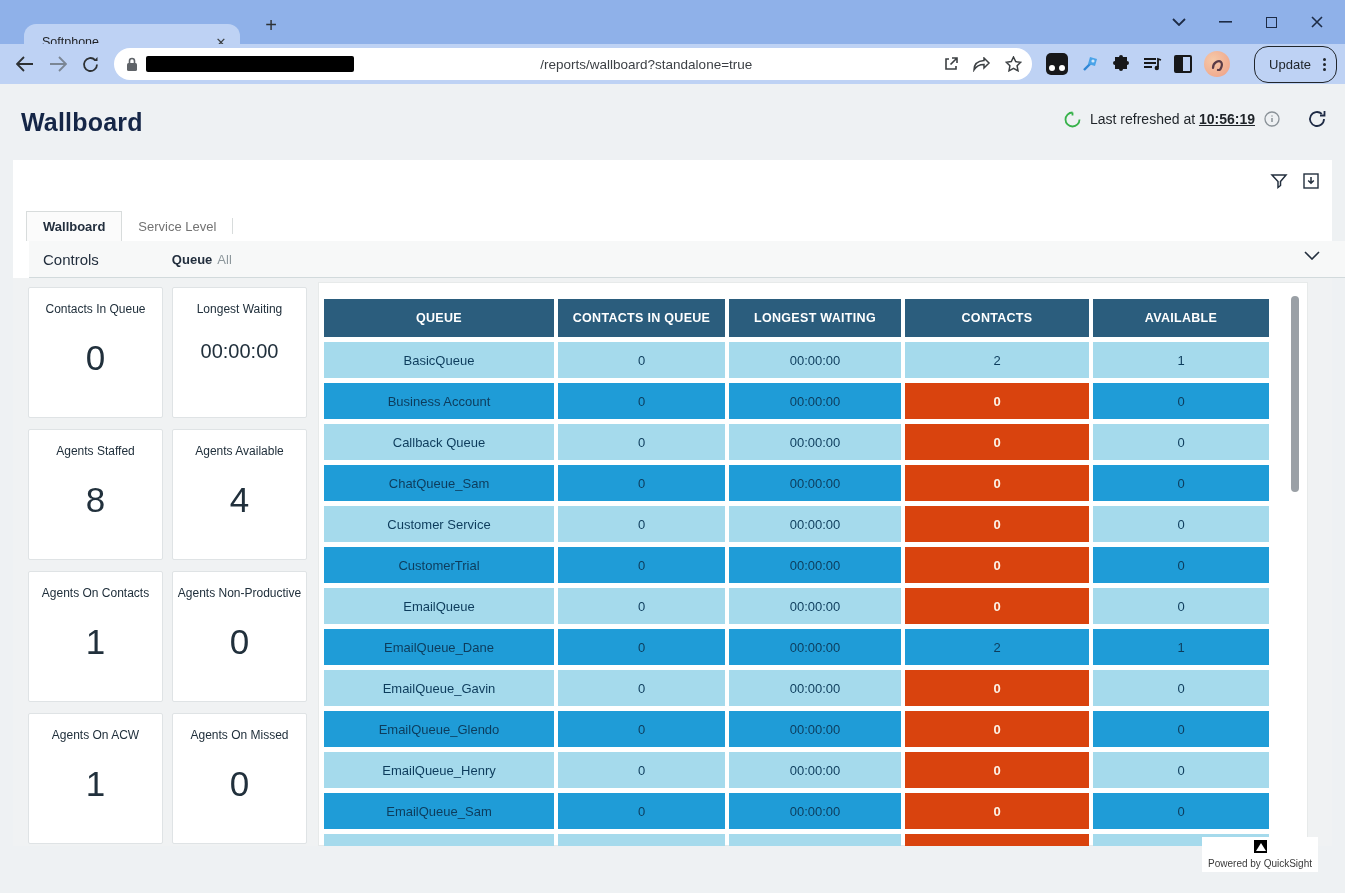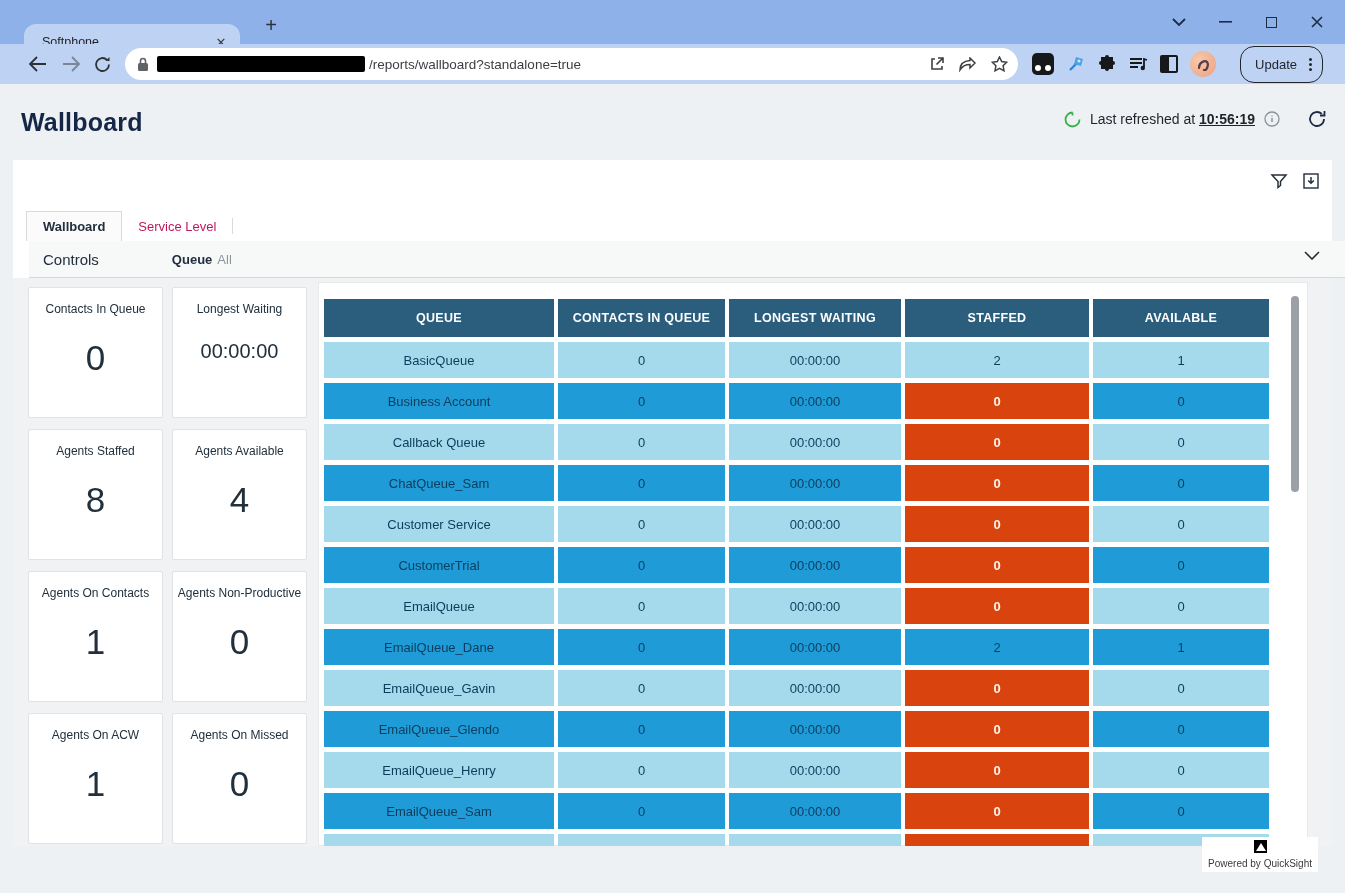--- a/index.html
+++ b/index.html
@@ -11,21 +11,21 @@
   .tab { position:absolute; left:24px; top:8px; width:216px; height:36px; background:#bed2f4;
          border-radius:12px 12px 0 0; display:flex; align-items:center; padding:0 10px 0 18px;margin-top:16px; }
   .tab-title { font-size:12.5px; color:#1f2125; flex:1; white-space:nowrap; overflow:hidden; }
   .tab-close { font-size:13px; color:#3c4043; width:18px; height:18px; display:flex; align-items:center; justify-content:center; border-radius:50%; }
   .newtab { position:absolute; left:258px; top:12px; font-size:20px; color:#2d3134; width:26px; height:26px; display:flex; align-items:center; justify-content:center; }
   .win-controls { position:absolute; right:8px; top:0; height:44px; display:flex; align-items:center; gap:22px; padding-right:8px; color:#1d2b45; }
   .win-btn { width:24px; height:24px; display:flex; align-items:center; justify-content:center; font-size:15px; }
   .win-max { width:11px; height:11px; border:1.5px solid #1d2b45; }
 
   
-  .toolbar { position:relative; height:40px; background:#bed2f4; display:flex; align-items:center; padding:0 22px; }
+  .toolbar { position:relative; height:40px; background:#bed2f4; display:flex; align-items:center; padding:0 8px;text-align:center; }
   .nav-icon { width:30px; height:30px; display:flex; align-items:center; justify-content:center; margin:0 2px; }
   .omnibox { height:32px; width:944px; margin-left:6px; background:#ffffff; border-radius:16px;
              display:flex; align-items:center; padding:0 10px 0 12px; }
   .redacted { width:208px; height:16px; background:#000; border-radius:2px; margin:0 4px 0 8px; }
   .url-text { font-size:13.5px; color:#3b3f44; flex:1; white-space:nowrap; overflow:hidden; }
   .omni-actions { display:flex; align-items:center; gap:14px; margin-left:8px; }
   .ext-area { display:flex; align-items:center; gap:12px; margin-left:14px; }
   .ext-dark { width:22px; height:22px; background:#17181a; border-radius:5px; position:relative; }
   .ext-dark::before, .ext-dark::after { content:""; position:absolute; bottom:4px; width:6px; height:6px; border-radius:50%; background:#fff; }
   .ext-dark::before { left:3px; } .ext-dark::after { right:3px; }
@@ -44,21 +44,21 @@
   .refresh-text { font-size:14px; color:#1e2328; }
   .refresh-text b { font-weight:bold;text-decoration:underline; }
   .reload-dash { margin-left:18px; }
 
   
   .card { position:absolute; left:13px; top:160px; width:1319px; height:686px; background:#ffffff; }
   .card-icons { position:absolute; right:12px; top:12px; display:flex; gap:14px; }
   .sheet-tabs { position:absolute; left:13px; top:50px; height:31px; display:flex; align-items:flex-end; }
   .stab { height:30px; display:flex; align-items:center; padding:0 16px; font-size:13px; }
   .stab.active { background:#fbfbfb; border:1px solid #d8dcdc; border-bottom:none; color:#232f3e; font-weight:bold; }
-  .stab.inactive { color:#be185d; }
+  .stab.inactive { color:#737373; }
   .stab-divider { width:1px; height:16px; background:#d8dcdc; margin-bottom:7px; }
   .controls-bar { position:absolute; left:16px; top:81px; width:100%; height:37px; background:#f7f8f8; border-bottom:1px solid #d2dadc; display:flex; align-items:center; }
   .controls-title { font-size:15px; color:#232f3e; margin-left:14px; }
   .control-filter { margin-left:73px; font-size:13px; }
   .control-filter b { color:#232f3e; font-weight:bold; }
   .control-filter span { color:#8d979c; margin-left:5px; }
   .controls-chevron { position:absolute; right:28px; top:10px; }
 
   .sheet { position:absolute; left:0; top:118px; width:100%; height:568px; background:#f0f2f3; }
 
@@ -300,21 +300,21 @@
             <div class="kpi-label">Agents On Missed</div>
             <div class="kpi-value">0</div>
           </div>
         </div>
       <div class="table-tile">
         <div class="qtable-wrap">
           <div class="qtable" id="qtable">
               <div class="qcell qhead">QUEUE</div>
               <div class="qcell qhead">CONTACTS IN QUEUE</div>
               <div class="qcell qhead">LONGEST WAITING</div>
-              <div class="qcell qhead">STAFFED</div>
+              <div class="qcell qhead">CONTACTS</div>
               <div class="qcell qhead">AVAILABLE</div>
               <div class="qcell row-light">BasicQueue</div>
               <div class="qcell row-light">0</div>
               <div class="qcell row-light">00:00:00</div>
               <div class="qcell row-light">2</div>
               <div class="qcell row-light">1</div>
               <div class="qcell row-dark">Business Account</div>
               <div class="qcell row-dark">0</div>
               <div class="qcell row-dark">00:00:00</div>
               <div class="qcell row-dark cell-alert">0</div>

